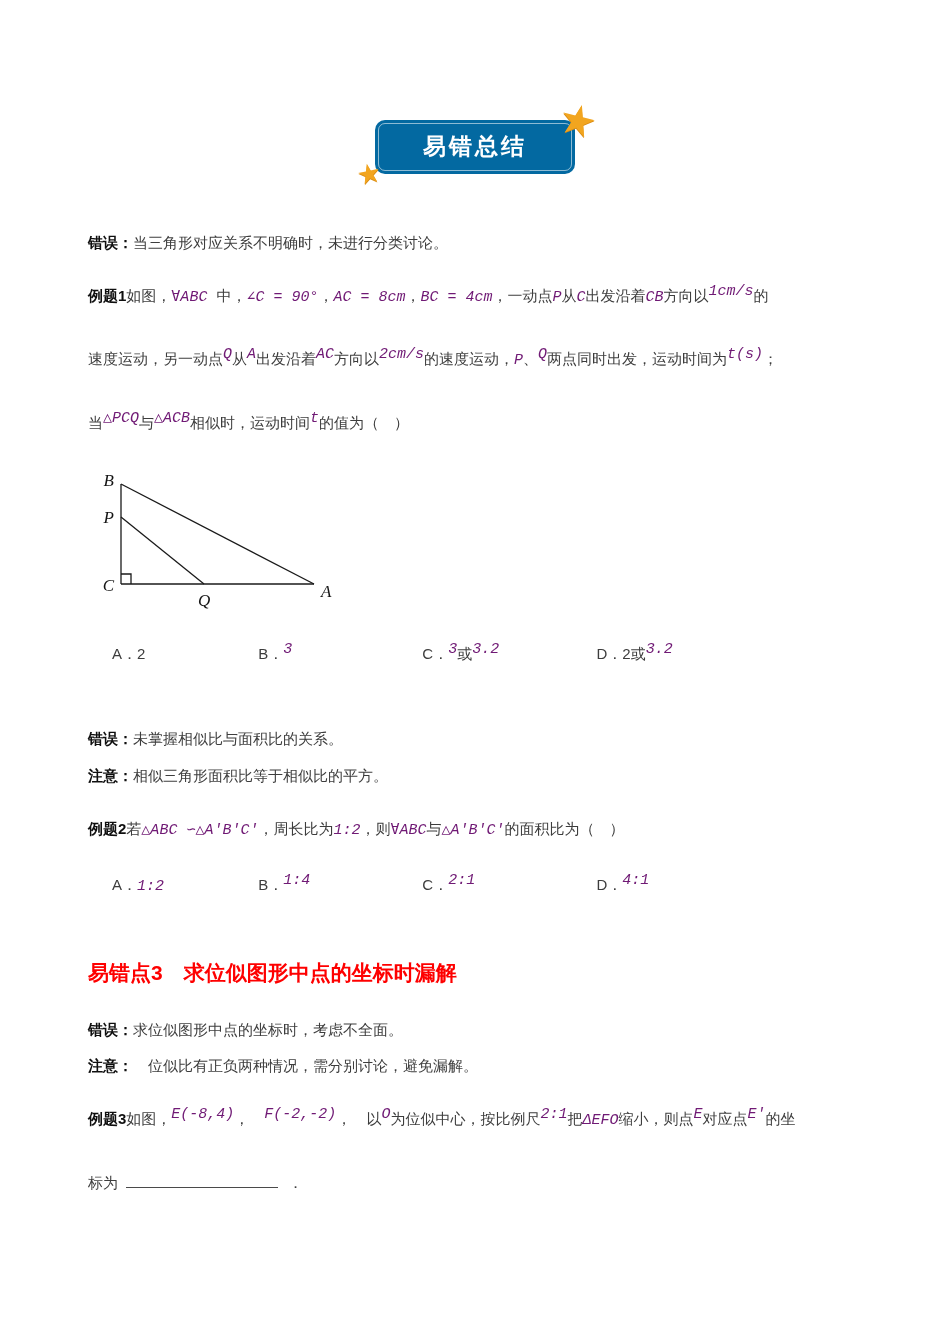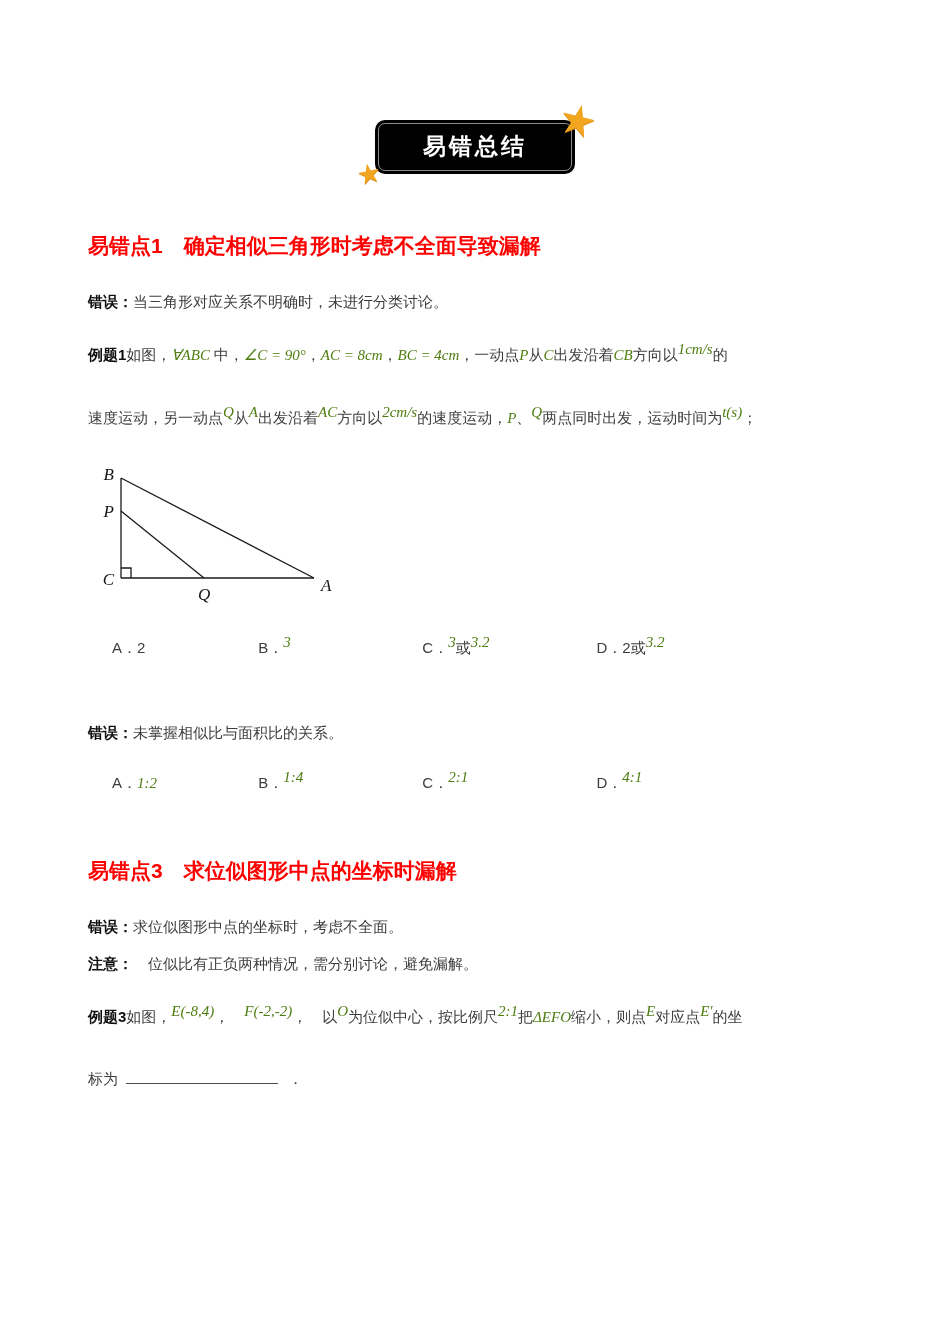--- a/index.html
+++ b/index.html
@@ -19,21 +19,21 @@
   }
 
   
   .banner-wrap {
     position: relative;
     width: 200px;
     margin: 120px auto 58px auto;
   }
   .banner-box {
     position: relative;
-    background: #000000;
+    background: #0369a1;
     border-radius: 10px;
     padding: 11px 0 12px 0;
     text-align: center;
   }
   .banner-box::after {
     content: "";
     position: absolute;
     inset: 3px;
     border: 1px solid rgba(255,255,255,0.55);
     border-radius: 7px;
@@ -74,23 +74,23 @@
   .kv-text { color: #3d3d3d; }
 
   .ex-line {
     margin: 26px 0 30px 0;
     line-height: 2.1;
     color: #3d3d3d;
   }
   .ex-label { font-weight: 700; color: #0f0f0f; margin-right: 0; }
 
   .math {
-    font-family: Liberation Serif, serif;
+    font-family: Liberation Mono, monospace;
     font-style: italic;
-    color: #4d7c0f;
+    color: #701a75;
   }
   .raised {
     position: relative;
     top: -6px;
     display: inline-block;
   }
 
   
   .figure { margin: 8px 0 2px 6px; }
   .fig-label text {
@@ -127,30 +127,30 @@
     <span class="star star-top">★</span>
     <span class="star star-bottom">★</span>
     <div class="banner-box">
       <span class="banner-title">易错总结</span>
     </div>
   </div>
 
   <div class="content">
 
     <section class="sec">
-      <h2 class="sec-heading">易错点1　确定相似三角形时考虑不全面导致漏解</h2>
 
       <p class="kv">
         <span class="kv-label">错误：</span><span class="kv-text">当三角形对应关系不明确时，未进行分类讨论。</span>
       </p>
 
       <p class="ex-line">
         <span class="ex-label">例题1</span><span><span>如图，</span><span class="math">∀ABC </span><span>中，</span><span class="math">∠C = 90°</span><span>，</span><span class="math">AC = 8cm</span><span>，</span><span class="math">BC = 4cm</span><span>，一动点</span><span class="math">P</span><span>从</span><span class="math">C</span><span>出发沿着</span><span class="math">CB</span><span>方向以</span><span class="math raised">1cm/s</span><span>的</span></span>
       </p>
       <p class="ex-line"><span>速度运动，另一动点</span><span class="math raised">Q</span><span>从</span><span class="math raised">A</span><span>出发沿着</span><span class="math raised">AC</span><span>方向以</span><span class="math raised">2cm/s</span><span>的速度运动，</span><span class="math">P</span><span>、</span><span class="math raised">Q</span><span>两点同时出发，运动时间为</span><span class="math raised">t(s)</span><span>；</span></p>
+      <p class="ex-line"><span>当</span><span class="math raised">△PCQ</span><span>与</span><span class="math raised">△ACB</span><span>相似时，运动时间</span><span class="math raised">t</span><span>的值为（　）</span></p>
 
       <div class="figure">
         <svg width="250" height="142" viewBox="0 0 250 142">
           <g stroke="#1a1a1a" stroke-width="1.3" fill="none">
             <line x1="27" y1="14" x2="27" y2="114"></line>
             <line x1="27" y1="114" x2="220" y2="114"></line>
             <line x1="27" y1="14" x2="220" y2="114"></line>
             <line x1="27" y1="47" x2="110" y2="114"></line>
             <polyline points="27,104 37,104 37,114"></polyline>
           </g>
@@ -170,21 +170,27 @@
         <span class="opt opt-3"><span>C．</span><span class="math raised">3</span><span>或</span><span class="math raised">3.2</span></span>
         <span class="opt"><span>D．</span><span>2</span><span>或</span><span class="math raised">3.2</span></span>
       </div>
     </section>
 
     <section class="sec">
 
       <p class="kv">
         <span class="kv-label">错误：</span><span class="kv-text">未掌握相似比与面积比的关系。</span>
       </p>
-
+      <p class="kv">
+        <span class="kv-label">注意：</span><span class="kv-text">相似三角形面积比等于相似比的平方。</span>
+      </p>
+
+      <p class="ex-line">
+        <span class="ex-label">例题2</span><span><span>若</span><span class="math">△ABC ∽△A′B′C′</span><span>，周长比为</span><span class="math">1:2</span><span>，则</span><span class="math">∀ABC</span><span>与</span><span class="math">△A′B′C′</span><span>的面积比为（　）</span></span>
+      </p>
 
       <div class="options">
         <span class="opt opt-1"><span>A．</span><span class="math">1:2</span></span>
         <span class="opt opt-2"><span>B．</span><span class="math raised">1:4</span></span>
         <span class="opt opt-3"><span>C．</span><span class="math raised">2:1</span></span>
         <span class="opt"><span>D．</span><span class="math raised">4:1</span></span>
       </div>
     </section>
 
     <section class="sec">

